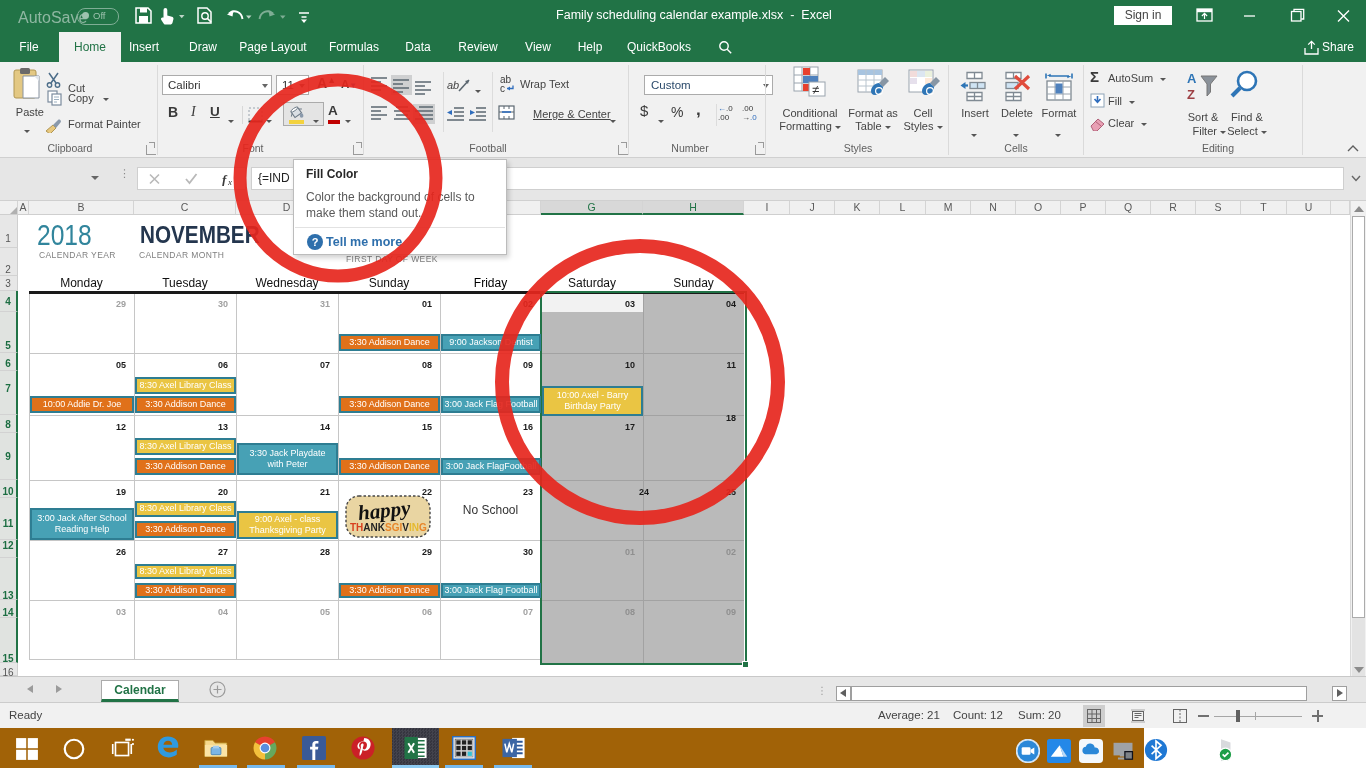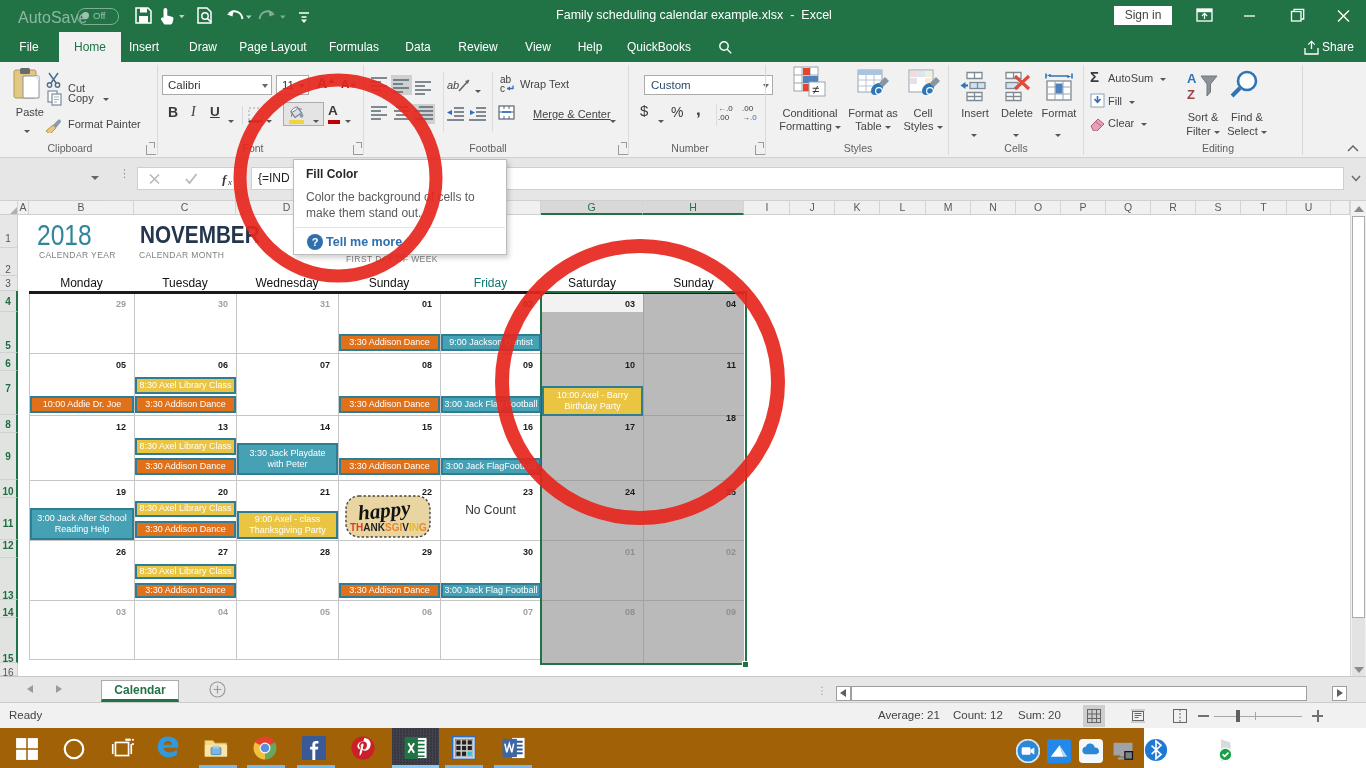--- a/index.html
+++ b/index.html
@@ -333,21 +333,21 @@
     <path d="M2 10 l7 -7 6 5 -7 7 -3.5 0z" fill="#e8a0b4" stroke="#b06078" stroke-width="1"></path>
     <path d="M6 5 l6 5" stroke="#b06078" stroke-width="1"></path>
   </svg>
   <div class="rlbl" style="left:1108px;top:55px;">Clear <span class="dna" style="margin-left:4px"></span></div>
   <svg class="abs" style="left:1186px;top:8px" width="38" height="32" viewBox="0 0 38 32">
     <text x="1" y="13" font-size="13" font-weight="bold" fill="#2e75b6">A</text>
     <text x="1" y="29" font-size="13" font-weight="bold" fill="#9e4145">Z</text>
     <path d="M15 6 h16 l-6.5 8 v8 l-3.5 4 v-12z" fill="#8a9199" stroke="#777" stroke-width="1"></path>
   </svg>
   <div class="rlbl" style="left:1180px;top:49px;width:46px;text-align:center;">Sort &amp;</div>
-  <div class="rlbl" style="left:1180px;top:63px;width:46px;text-align:center;">Filter <span class="dna"></span></div>
+  <div class="rlbl" style="left:1180px;top:63px;width:46px;text-align:right;">Filter <span class="dna"></span></div>
   <svg class="abs" style="left:1226px;top:8px" width="36" height="32" viewBox="0 0 36 32">
     <circle cx="21" cy="11" r="9" fill="#fff" stroke="#2e75b6" stroke-width="2.6"></circle>
     <path d="M14 18 l-8 8" stroke="#2e75b6" stroke-width="4"></path>
   </svg>
   <div class="rlbl" style="left:1222px;top:49px;width:50px;text-align:center;">Find &amp;</div>
   <div class="rlbl" style="left:1222px;top:63px;width:50px;text-align:center;">Select <span class="dna"></span></div>
   <div class="glabel" style="left:1168px;width:100px;">Editing</div>
   <div class="gdiv" style="left:1302px;"></div>
   <svg class="abs" style="left:1346px;top:81px" width="14" height="10" viewBox="0 0 14 10">
     <path d="M2 8 l5 -5 5 5" fill="none" stroke="#5f5f5f" stroke-width="1.4"></path>
@@ -436,21 +436,21 @@
   <div class="abs" style="left:37px;top:3px;font-size:30px;color:#31859c;transform:scaleX(.82);transform-origin:0 0;">2018</div>
   <div class="abs" style="left:140px;top:7px;font-size:23px;font-weight:bold;color:#24364e;transform:scaleX(.90);transform-origin:0 0;">NOVEMBER</div>
   <div class="abs" style="left:39px;top:35px;font-size:8.5px;color:#7f7f7f;letter-spacing:.4px;">CALENDAR YEAR</div>
   <div class="abs" style="left:139px;top:35px;font-size:8.5px;color:#7f7f7f;letter-spacing:.4px;">CALENDAR MONTH</div>
   <div class="abs" style="left:346px;top:39px;font-size:8.5px;color:#7f7f7f;letter-spacing:.4px;">FIRST DAY OF WEEK</div>
 
   <div class="abs" style="left:29px;top:61px;width:105px;text-align:center;font-size:12px;color:#111;">Monday</div>
   <div class="abs" style="left:134px;top:61px;width:102px;text-align:center;font-size:12px;color:#111;">Tuesday</div>
   <div class="abs" style="left:236px;top:61px;width:102px;text-align:center;font-size:12px;color:#111;">Wednesday</div>
   <div class="abs" style="left:338px;top:61px;width:102px;text-align:center;font-size:12px;color:#111;">Sunday</div>
-  <div class="abs" style="left:440px;top:61px;width:101px;text-align:center;font-size:12px;color:#0f766e;">Friday</div>
+  <div class="abs" style="left:440px;top:61px;width:101px;text-align:center;font-size:12px;color:#000000;">Friday</div>
   <div class="abs" style="left:541px;top:61px;width:102px;text-align:center;font-size:12px;color:#111;">Saturday</div>
   <div class="abs" style="left:643px;top:61px;width:101px;text-align:center;font-size:12px;color:#111;">Sunday</div>
 
   <div class="abs" style="left:29px;top:75.5px;width:715px;height:3.5px;background:#1a1a1a;"></div>
 
   <div class="abs" style="left:541px;top:79px;width:203px;height:369px;background:#bababa;"></div>
   <div class="abs" style="left:541px;top:79px;width:102px;height:18px;background:#f2f2f2;"></div>
 
   <div class="abs" style="left:643px;top:79px;width:1px;height:369px;background:#a2a2a2;"></div>
   <div class="abs" style="left:541px;top:138px;width:203px;height:1px;background:#a2a2a2;"></div>
@@ -499,21 +499,21 @@
   <div class="dt" style="left:340px;top:207px;width:92px;">15</div>
   <div class="dt" style="left:441px;top:207px;width:92px;">16</div>
   <div class="dt" style="left:543px;top:207px;width:92px;">17</div>
   <div class="dt" style="left:644px;top:198px;width:92px;">18</div>
 
   <div class="dt" style="left:34px;top:272px;width:92px;">19</div>
   <div class="dt" style="left:136px;top:272px;width:92px;">20</div>
   <div class="dt" style="left:238px;top:272px;width:92px;">21</div>
   <div class="dt" style="left:340px;top:272px;width:92px;">22</div>
   <div class="dt" style="left:441px;top:272px;width:92px;">23</div>
-  <div class="dt" style="left:543px;top:272px;width:92px;">24</div>
+  <div class="dt" style="left:543px;top:272px;width:92px;padding-left:14px;">24</div>
   <div class="dt" style="left:644px;top:272px;width:92px;">25</div>
 
   <div class="dt" style="left:34px;top:332px;width:92px;">26</div>
   <div class="dt" style="left:136px;top:332px;width:92px;">27</div>
   <div class="dt" style="left:238px;top:332px;width:92px;">28</div>
   <div class="dt" style="left:340px;top:332px;width:92px;">29</div>
   <div class="dt" style="left:441px;top:332px;width:92px;">30</div>
   <div class="dt" style="left:543px;top:332px;width:92px;color:#8f8f8f;">01</div>
   <div class="dt" style="left:644px;top:332px;width:92px;color:#8f8f8f;">02</div>
 
@@ -535,21 +535,21 @@
   <div class="ev ye" style="left:542px;top:171px;width:101px;height:30px;">10:00 Axel - Barry<br>Birthday Party</div>
   <div class="ev ye" style="left:135px;top:223px;width:101px;height:17px;">8:30 Axel Library Class</div>
   <div class="ev or" style="left:135px;top:243px;width:101px;height:17px;">3:30 Addison Dance</div>
   <div class="ev te" style="left:237px;top:228px;width:101px;height:32px;">3:30 Jack Playdate<br>with Peter</div>
   <div class="ev or" style="left:339px;top:243px;width:101px;height:17px;">3:30 Addison Dance</div>
   <div class="ev te" style="left:441px;top:243px;width:100px;height:17px;">3:00 Jack FlagFootball</div>
   <div class="ev te" style="left:30px;top:293px;width:104px;height:32px;">3:00 Jack After School<br>Reading Help</div>
   <div class="ev ye" style="left:135px;top:286px;width:101px;height:16px;">8:30 Axel Library Class</div>
   <div class="ev or" style="left:135px;top:306px;width:101px;height:17px;">3:30 Addison Dance</div>
   <div class="ev ye" style="left:237px;top:296px;width:101px;height:28px;">9:00 Axel - class<br>Thanksgiving Party</div>
-  <div class="abs" style="left:440px;top:288px;width:101px;text-align:center;font-size:12px;color:#333;">No Count</div>
+  <div class="abs" style="left:440px;top:288px;width:101px;text-align:center;font-size:12px;color:#333;">No School</div>
   <div class="ev ye" style="left:135px;top:349px;width:101px;height:15px;">8:30 Axel Library Class</div>
   <div class="ev or" style="left:135px;top:368px;width:101px;height:15px;">3:30 Addison Dance</div>
   <div class="ev or" style="left:339px;top:368px;width:101px;height:15px;">3:30 Addison Dance</div>
   <div class="ev te" style="left:441px;top:368px;width:100px;height:15px;">3:00 Jack Flag Football</div>
 
   <svg class="abs" style="left:344px;top:278px" width="88" height="60" viewBox="0 0 88 60">
     <rect x="2" y="3" width="84" height="41" rx="13" fill="#e9d5a2" stroke="#454545" stroke-width="1.4" stroke-dasharray="2.5 2"></rect>
     <text x="14" y="24" font-family="Liberation Serif,serif" font-style="italic" font-weight="bold" font-size="21" fill="#111" transform="rotate(-6 44 18)">happy</text>
     <text x="6" y="38" font-family="Liberation Sans,sans-serif" font-weight="bold" font-size="10">
       <tspan fill="#d8401f">TH</tspan><tspan fill="#222">ANK</tspan><tspan fill="#e8862a">SGI</tspan><tspan fill="#222">V</tspan><tspan fill="#e5b92e">IN</tspan><tspan fill="#e8862a">G</tspan>

